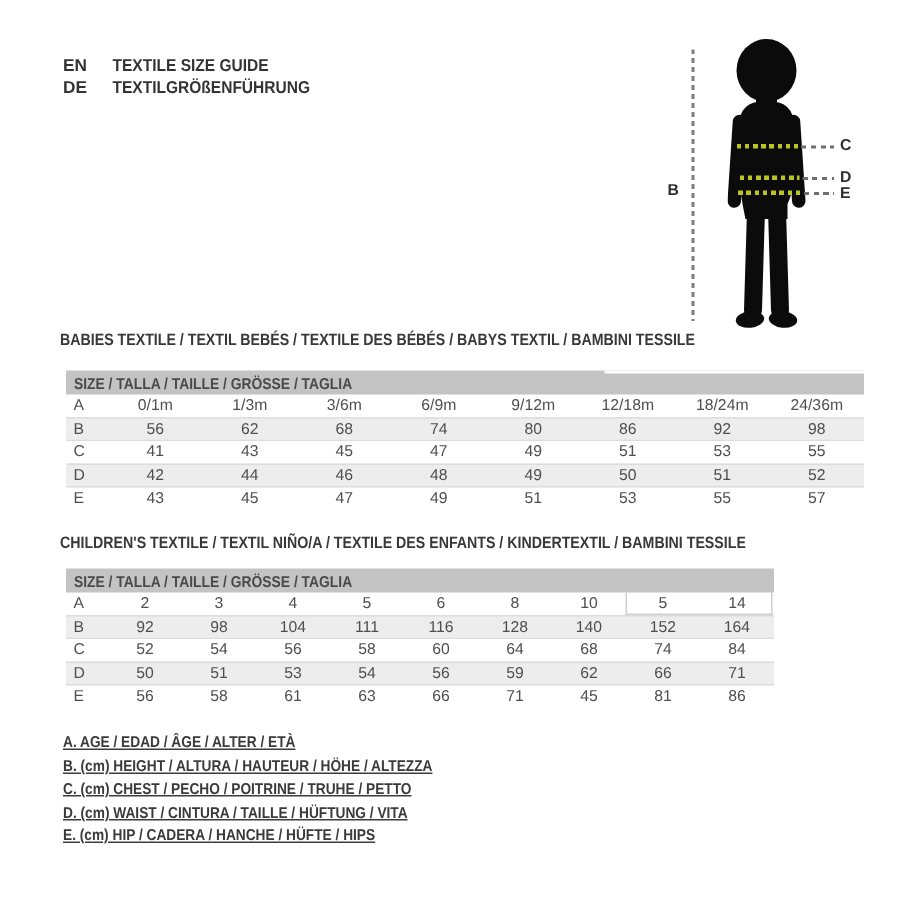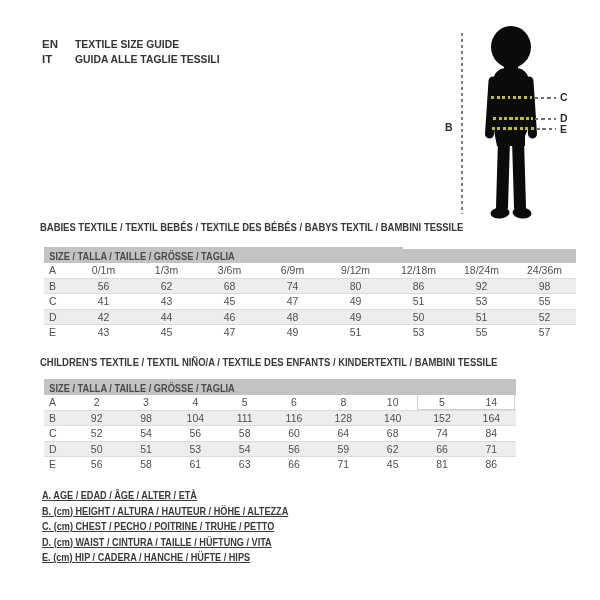--- a/index.html
+++ b/index.html
@@ -48,22 +48,22 @@
 <body>
 
 <div class="canvas">
 
   <div class="lang-block">
       <div class="lang-row">
         <span class="lang-code">EN</span>
         <span class="lang-text">TEXTILE SIZE GUIDE</span>
       </div>
       <div class="lang-row">
-        <span class="lang-code">IT</span>
-        <span class="lang-text">GUIDA ALLE TAGLIE TESSILI</span>
+        <span class="lang-code">DE</span>
+        <span class="lang-text">TEXTILGRÖßENFÜHRUNG</span>
       </div>
     </div>
 
   <svg class="fig-svg" width="62" height="198" viewBox="0 0 62 198" aria-hidden="true">
     <g fill="#0b0b0b">
       <ellipse cx="26" cy="23" rx="20" ry="21"></ellipse>
       <rect x="19" y="38" width="14" height="12"></rect>
       <path d="M10,50 Q14,44 21,44 L31,44 Q38,44 42,50 Q45,56 45,63 L44,92 Q44,104 40,112 L40,122 L12,122 Q8,104 8,92 L7,63 Q7,56 10,50 Z"></path>
       <line x1="8" y1="57" x2="4.5" y2="110" stroke="#0b0b0b" stroke-width="9" stroke-linecap="round"></line>
       <line x1="44" y1="57" x2="47.5" y2="110" stroke="#0b0b0b" stroke-width="9" stroke-linecap="round"></line>

